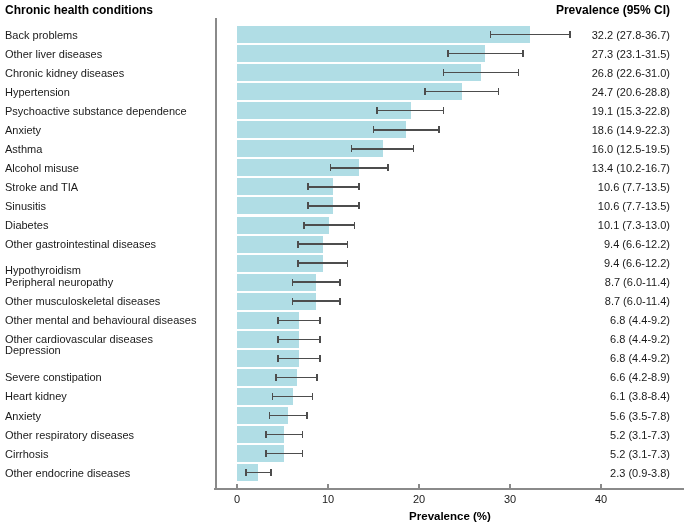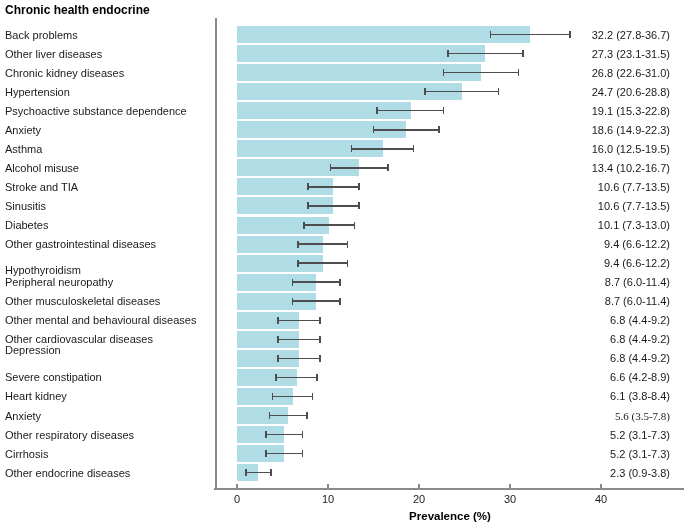--- a/index.html
+++ b/index.html
@@ -45,21 +45,22 @@
   .x-axis-title{
     position:absolute;top:510px;
     font-size:11.5px;font-weight:bold;color:#000;
     transform:translateX(-50%);white-space:nowrap;
   }
 </style>
 </head>
 <body>
 
 <div id="figure">
-  <div class="title-left">Chronic health endocrine</div>
+  <div class="title-left">Chronic health conditions</div>
+  <div class="title-right">Prevalence (95% CI)</div>
 
   <div class="axis-line" id="y-axis" style="left: 215px; top: 18px; width: 1.5px; height: 471px; background: rgb(138, 138, 138);"></div>
   <div class="axis-line" id="x-axis" style="left: 214px; top: 488px; width: 470px; height: 1.5px; background: rgb(138, 138, 138);"></div>
 
   <div id="rows">
   <div>
     <div class="cat-label" style="top: 27.5px;">Back problems</div>
     <div class="bar" style="left: 237px; top: 26px; width: 293.02px; background: rgb(176, 221, 229);"></div>
     <div class="err" style="left: 489.98px; top: 33.75px; width: 80.99px; background: rgb(77, 77, 77);">
       <span class="cap capL" style="background: rgb(77, 77, 77);"></span>
@@ -258,21 +259,21 @@
     <div class="val-label" style="top: 389.45px;">6.1 (3.8-8.4)</div>
   </div>
 
   <div>
     <div class="cat-label" style="top: 408.5px;">Anxiety</div>
     <div class="bar" style="left: 237px; top: 407px; width: 50.96px; background: rgb(176, 221, 229);"></div>
     <div class="err" style="left: 268.85px; top: 414.75px; width: 39.13px; background: rgb(77, 77, 77);">
       <span class="cap capL" style="background: rgb(77, 77, 77);"></span>
       <span class="cap capR" style="background: rgb(77, 77, 77);"></span>
     </div>
-    <div class="val-label" style="top: 408.5px; font-family: Liberation Serif, serif;">5.6 (3.5-7.8)</div>
+    <div class="val-label" style="top: 408.5px;">5.6 (3.5-7.8)</div>
   </div>
 
   <div>
     <div class="cat-label" style="top: 427.55px;">Other respiratory diseases</div>
     <div class="bar" style="left: 237px; top: 426.05px; width: 47.32px; background: rgb(176, 221, 229);"></div>
     <div class="err" style="left: 265.21px; top: 433.8px; width: 38.22px; background: rgb(77, 77, 77);">
       <span class="cap capL" style="background: rgb(77, 77, 77);"></span>
       <span class="cap capR" style="background: rgb(77, 77, 77);"></span>
     </div>
     <div class="val-label" style="top: 427.55px;">5.2 (3.1-7.3)</div>

